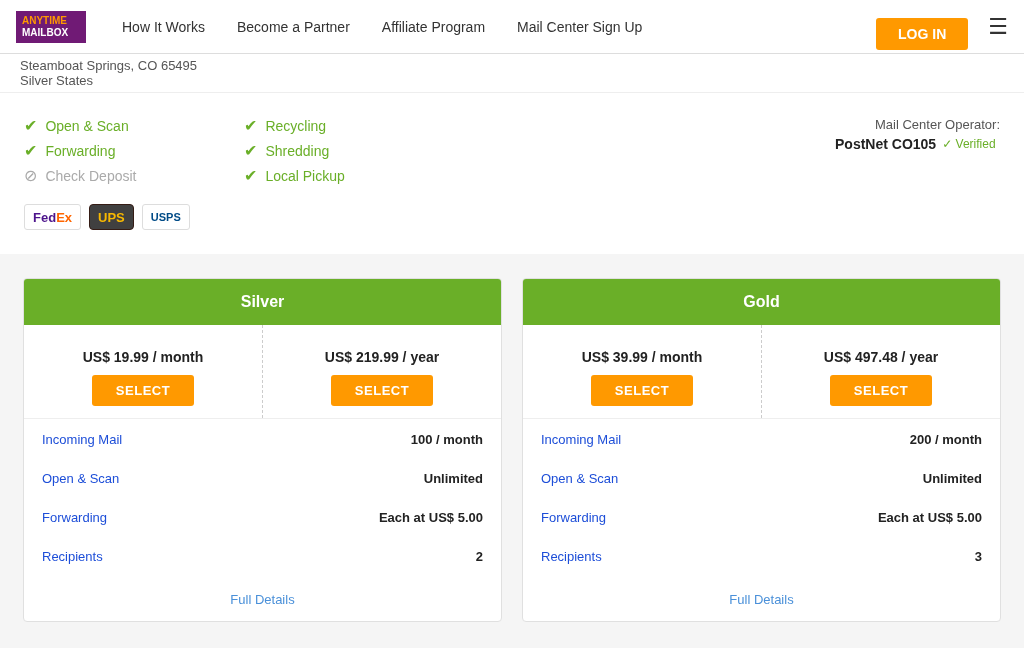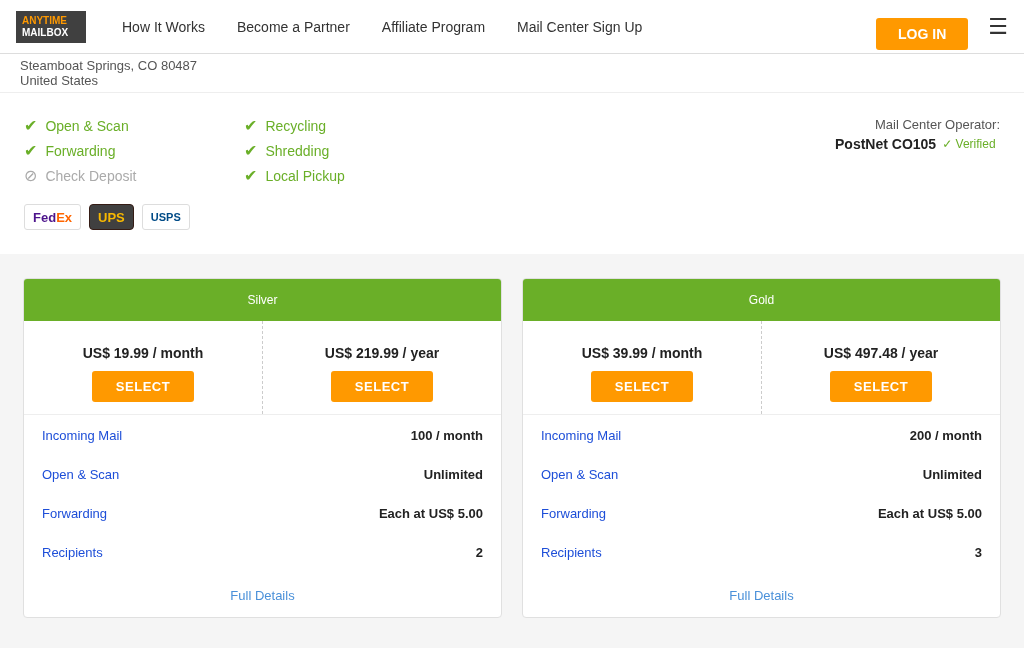--- a/index.html
+++ b/index.html
@@ -9,21 +9,21 @@
     .navbar {
       background: #fff;
       border-bottom: 1px solid #ddd;
       display: flex;
       align-items: center;
       padding: 0 16px;
       height: 54px;
       position: relative;
     }
     .navbar-logo {
-      background: #404040;
+      background: #701a75;
       color: #fff;
       font-size: 10px;
       font-weight: bold;
       padding: 4px 6px;
       line-height: 1.2;
       margin-right: 20px;
       min-width: 70px;
     }
     .navbar-logo span { color: #f90; display: block; }
     .nav-links {
@@ -133,22 +133,22 @@
       border: 1px solid #e0e0e0;
       border-radius: 4px;
       flex: 1;
       overflow: hidden;
     }
     .plan-header {
       background: #6aaf28;
       color: #fff;
       text-align: center;
       padding: 14px;
-      font-size: 12px;
-      font-weight: normal;
+      font-size: 16px;
+      font-weight: bold;
     }
     .plan-pricing {
       display: flex;
       border-bottom: 1px solid #eee;
     }
     .plan-price-col {
       flex: 1;
       text-align: center;
       padding: 24px 8px 12px;
     }
@@ -218,23 +218,23 @@
     <a class="nav-link">Affiliate Program</a>
     <a class="nav-link">Mail Center Sign Up</a>
   </div>
   <div class="navbar-right">
     <button class="login-btn">LOG IN</button>
     <span class="hamburger">☰</span>
   </div>
 </nav>
 
 <div class="address-bar">
-  <span>Steamboat Springs, CO 80487</span>
+  <span>Steamboat Springs, CO 65495</span>
   <br>
-  <span>United States</span>
+  <span>Silver States</span>
 </div>
 
 <div class="top-content features-section">
   <div style="display:flex; align-items:flex-start;">
 
     <div style="flex:1;">
       <div class="features-grid">
 
         <div>
           <div class="feature-item">

